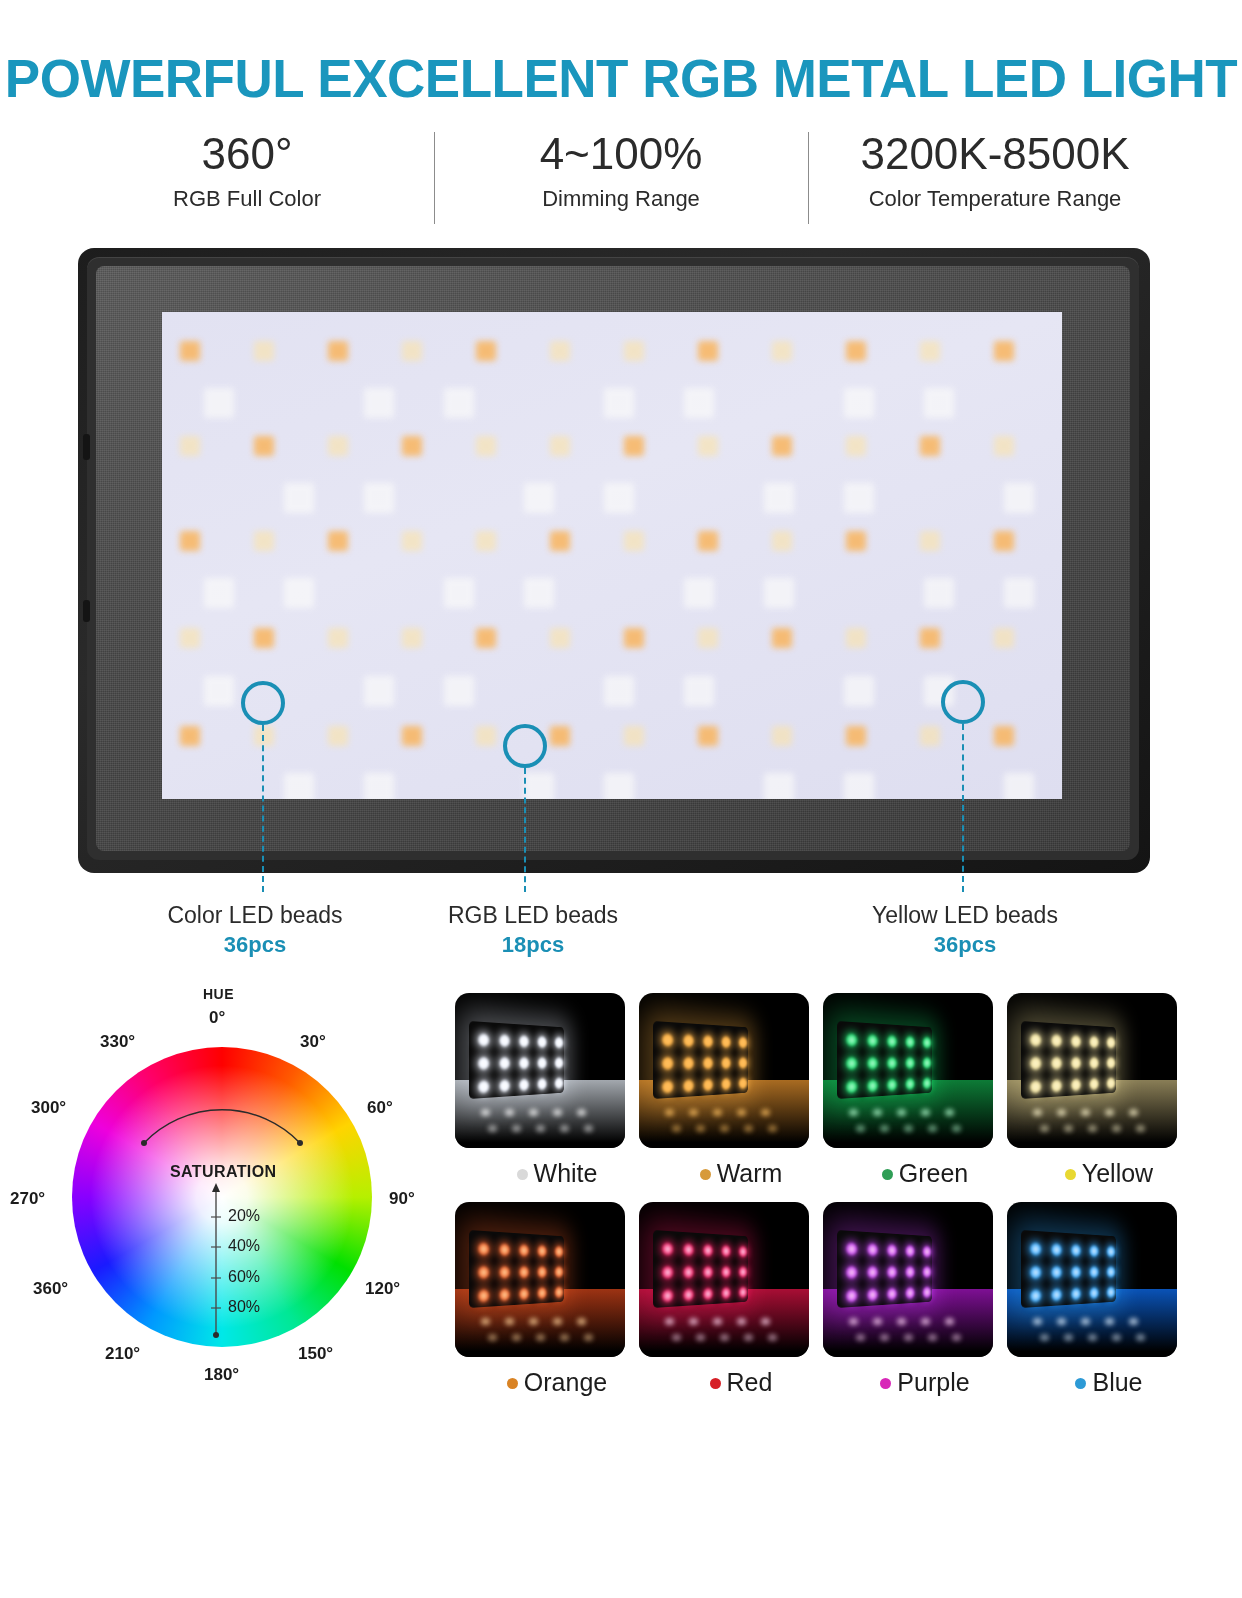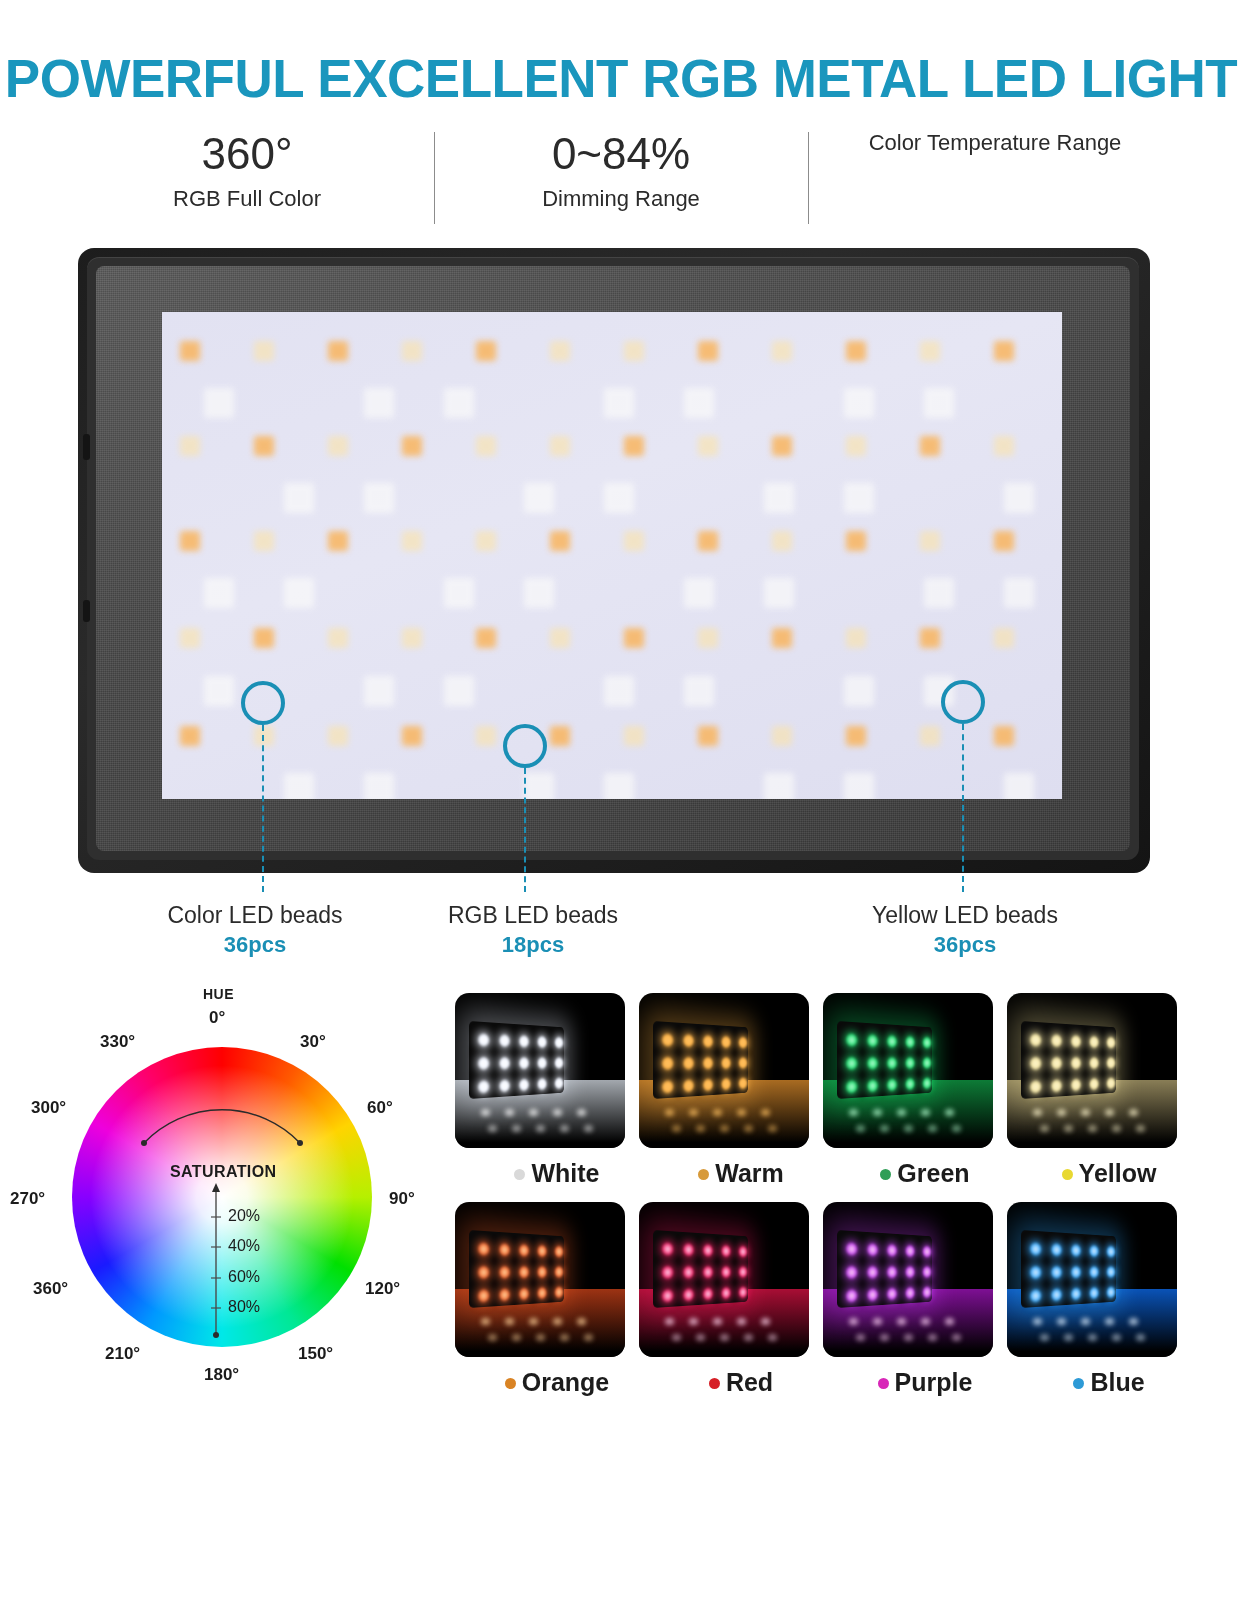--- a/index.html
+++ b/index.html
@@ -218,21 +218,21 @@
   #swatches {
     position: absolute;
     left: 455px;
     top: 993px;
     width: 730px;
     display: grid;
     grid-template-columns: repeat(4, 170px);
     grid-column-gap: 14px;
     grid-row-gap: 12px;
   }
-  .swatch { width: 204px; font-weight: bold; }
+  .swatch { width: 204px; }
   .swatch-img {
     width: 170px;
     height: 155px;
     border-radius: 14px;
     position: relative;
     overflow: hidden;
     background: #000;
   }
   .sw-floor {
     position: absolute;
@@ -283,24 +283,25 @@
 <body>
 
 <div id="title">POWERFUL EXCELLENT RGB METAL LED LIGHT</div>
 
 <div id="stats">
   <div class="stat">
     <div class="stat-value">360°</div>
     <div class="stat-label">RGB Full Color</div>
   </div>
   <div class="stat">
-    <div class="stat-value">0~84%</div>
+    <div class="stat-value">4~100%</div>
     <div class="stat-label">Dimming Range</div>
   </div>
   <div class="stat">
+    <div class="stat-value">3200K-8500K</div>
     <div class="stat-label">Color Temperature Range</div>
   </div>
 </div>
 
 <div id="panel-wrap">
   <div id="panel-shell"></div>
   <div id="panel-bevel"></div>
   <div id="panel-frame">
     <div id="diffuser">
         <div class="bead o" style="width: 20px; height: 20px; left: 18px; top: 28.985px; opacity: 0.85;"></div>

